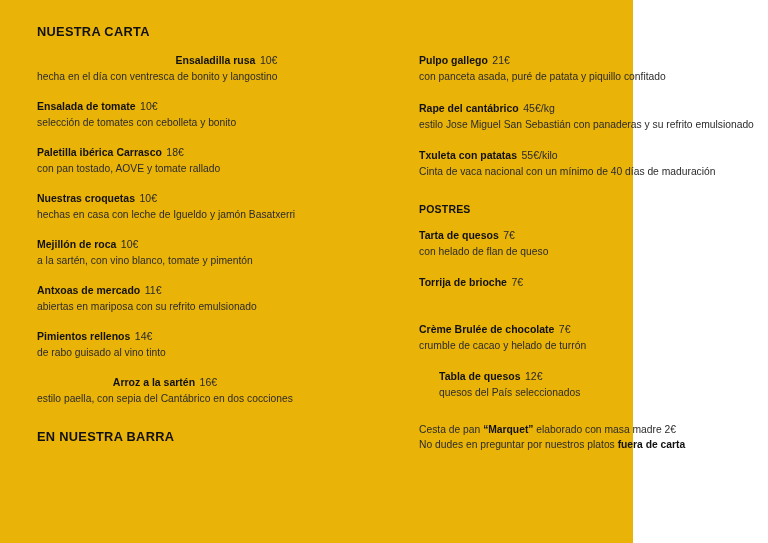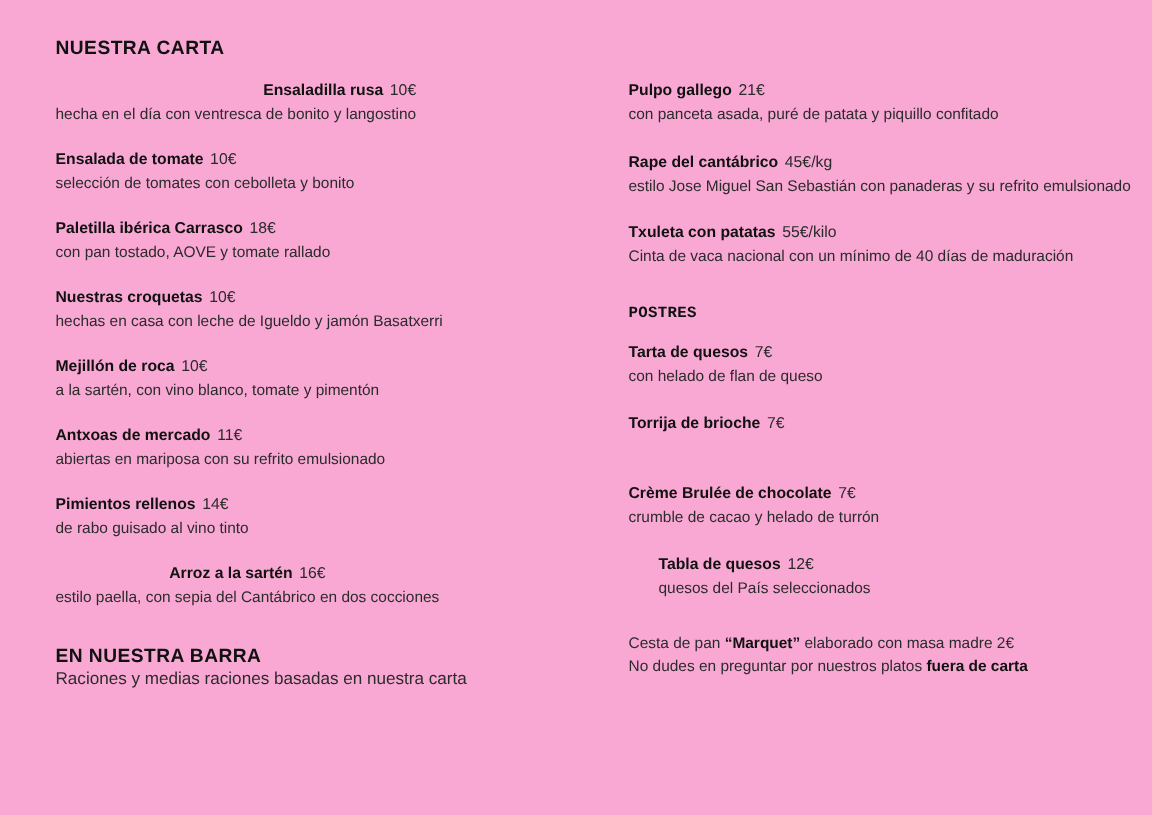--- a/index.html
+++ b/index.html
@@ -11,23 +11,23 @@
   body {
     width: 768px;
     height: 543px;
     overflow: hidden;
     font-family: "Liberation Sans", sans-serif;
     color: #1b1b1b;
     -webkit-font-smoothing: antialiased;
   }
   .page {
     position: relative;
-    width: 768px;
+    width: 633px;
     height: 543px;
-    background: #f9a8d4;
+    background: #eab308;
   }
   .col {
     position: absolute;
     top: 0;
   }
   .col-left  { left: 37px;  width: 370px; }
   .col-right { left: 419px; width: 340px; }
 
   .section-title {
     font-size: 12.8px;
@@ -35,21 +35,20 @@
     letter-spacing: 0.3px;
     color: #111111;
     white-space: nowrap;
   }
   .sub-title {
     font-size: 10.5px;
     font-weight: bold;
     letter-spacing: 0.2px;
     color: #111111;
     white-space: nowrap;
-    font-family: Liberation Mono, monospace;
   }
   .item { position: absolute; white-space: nowrap; }
   .item-name {
     font-size: 10.5px;
     font-weight: bold;
     color: #111111;
   }
   .item-price {
     font-size: 10.5px;
     font-weight: normal;
@@ -131,21 +130,20 @@
     </div>
 
     <div class="item" style="top:372px; left:0;text-align:center;">
       <span class="item-name">Arroz a la sartén</span>
       <span class="item-price">16€</span>
       <div class="item-desc">estilo paella, con sepia del Cantábrico en dos cocciones</div>
     </div>
 
     <div class="abs" style="top:429px; left:0;">
       <div class="section-title">EN NUESTRA BARRA</div>
-      <div class="barra-desc">Raciones y medias raciones basadas en nuestra carta</div>
     </div>
 
   </div>
 
   <div class="col col-right">
 
     <div class="item" style="top:50px; left:0;">
       <span class="item-name">Pulpo gallego</span>
       <span class="item-price">21€</span>
       <div class="item-desc">con panceta asada, puré de patata y piquillo confitado</div>

